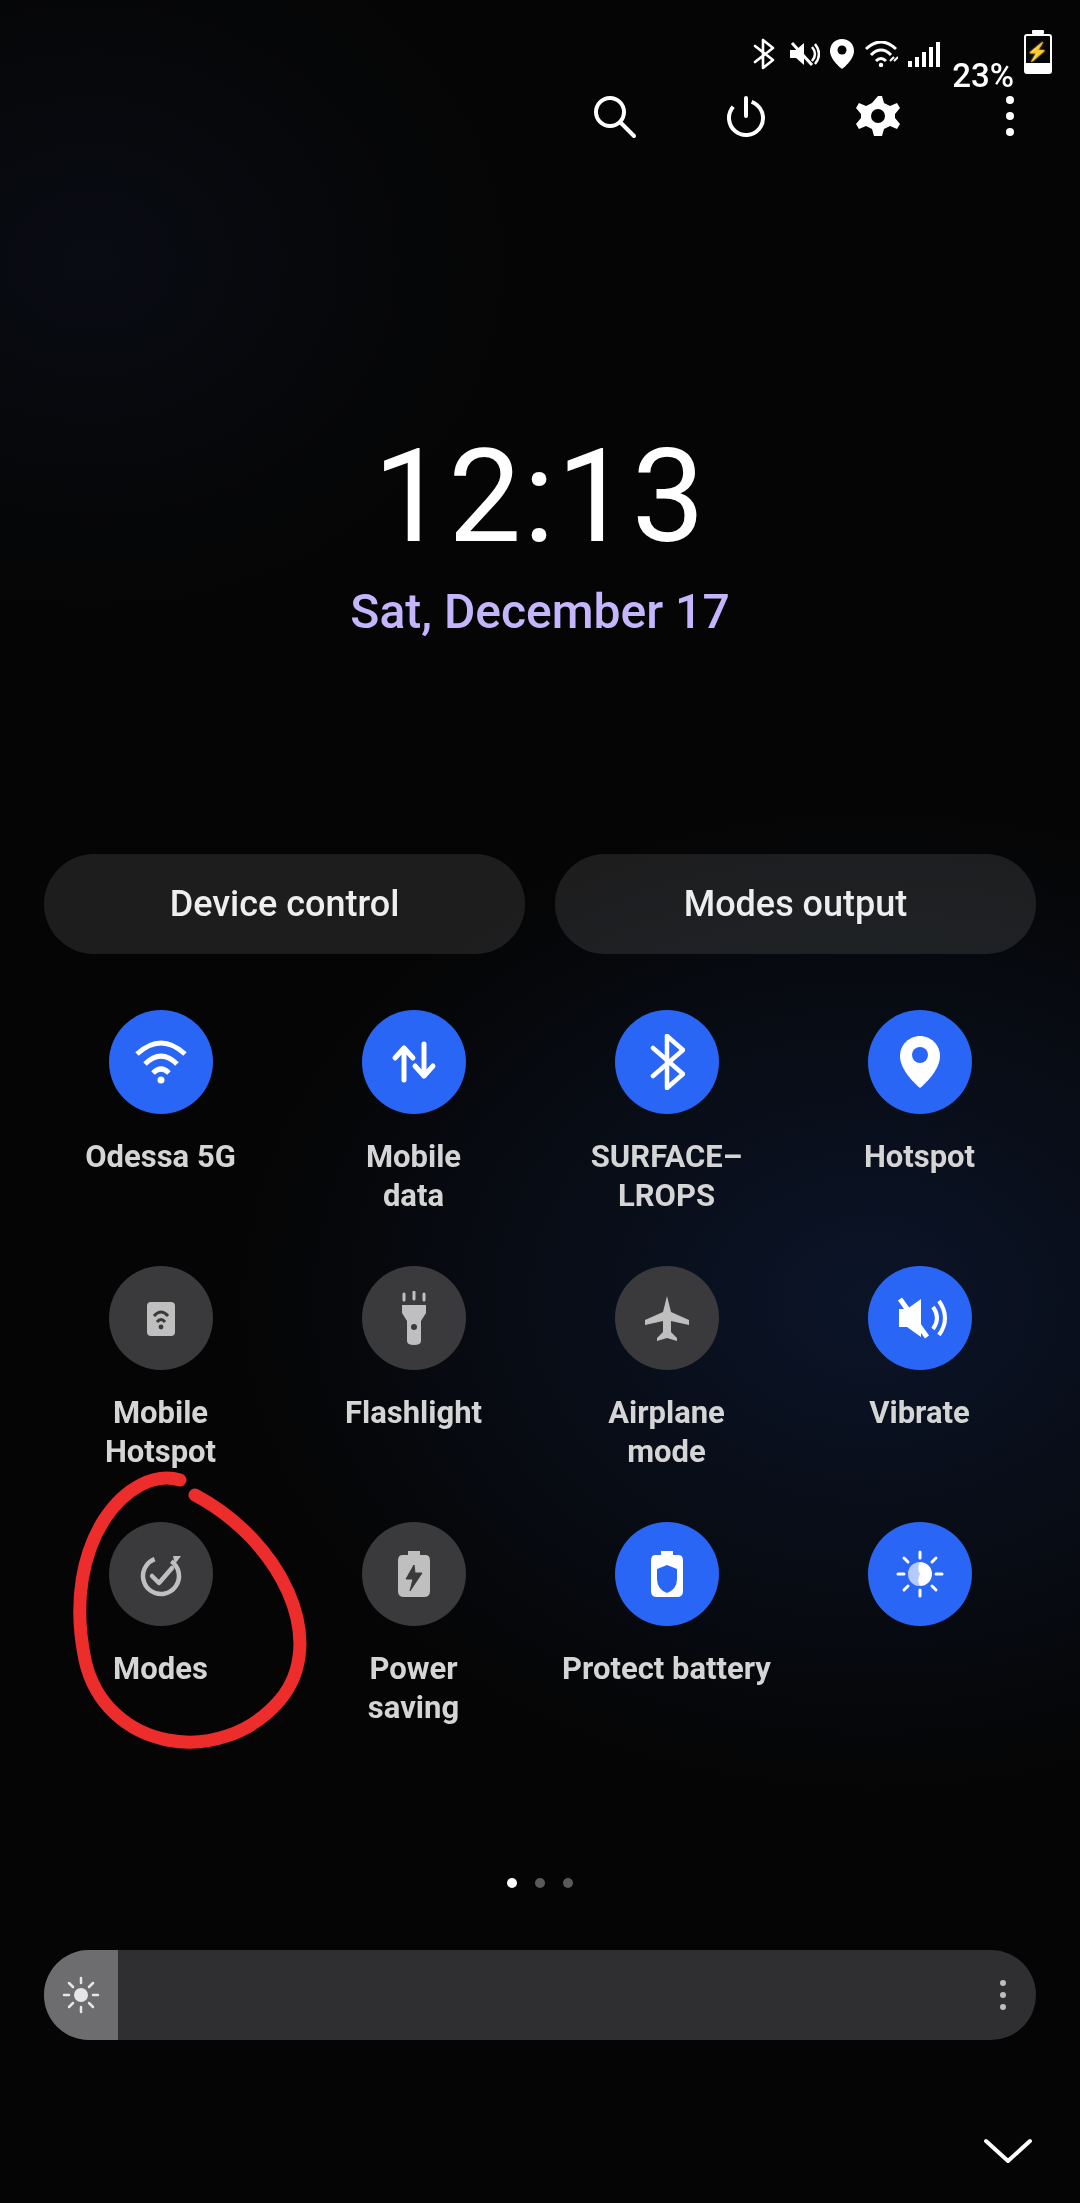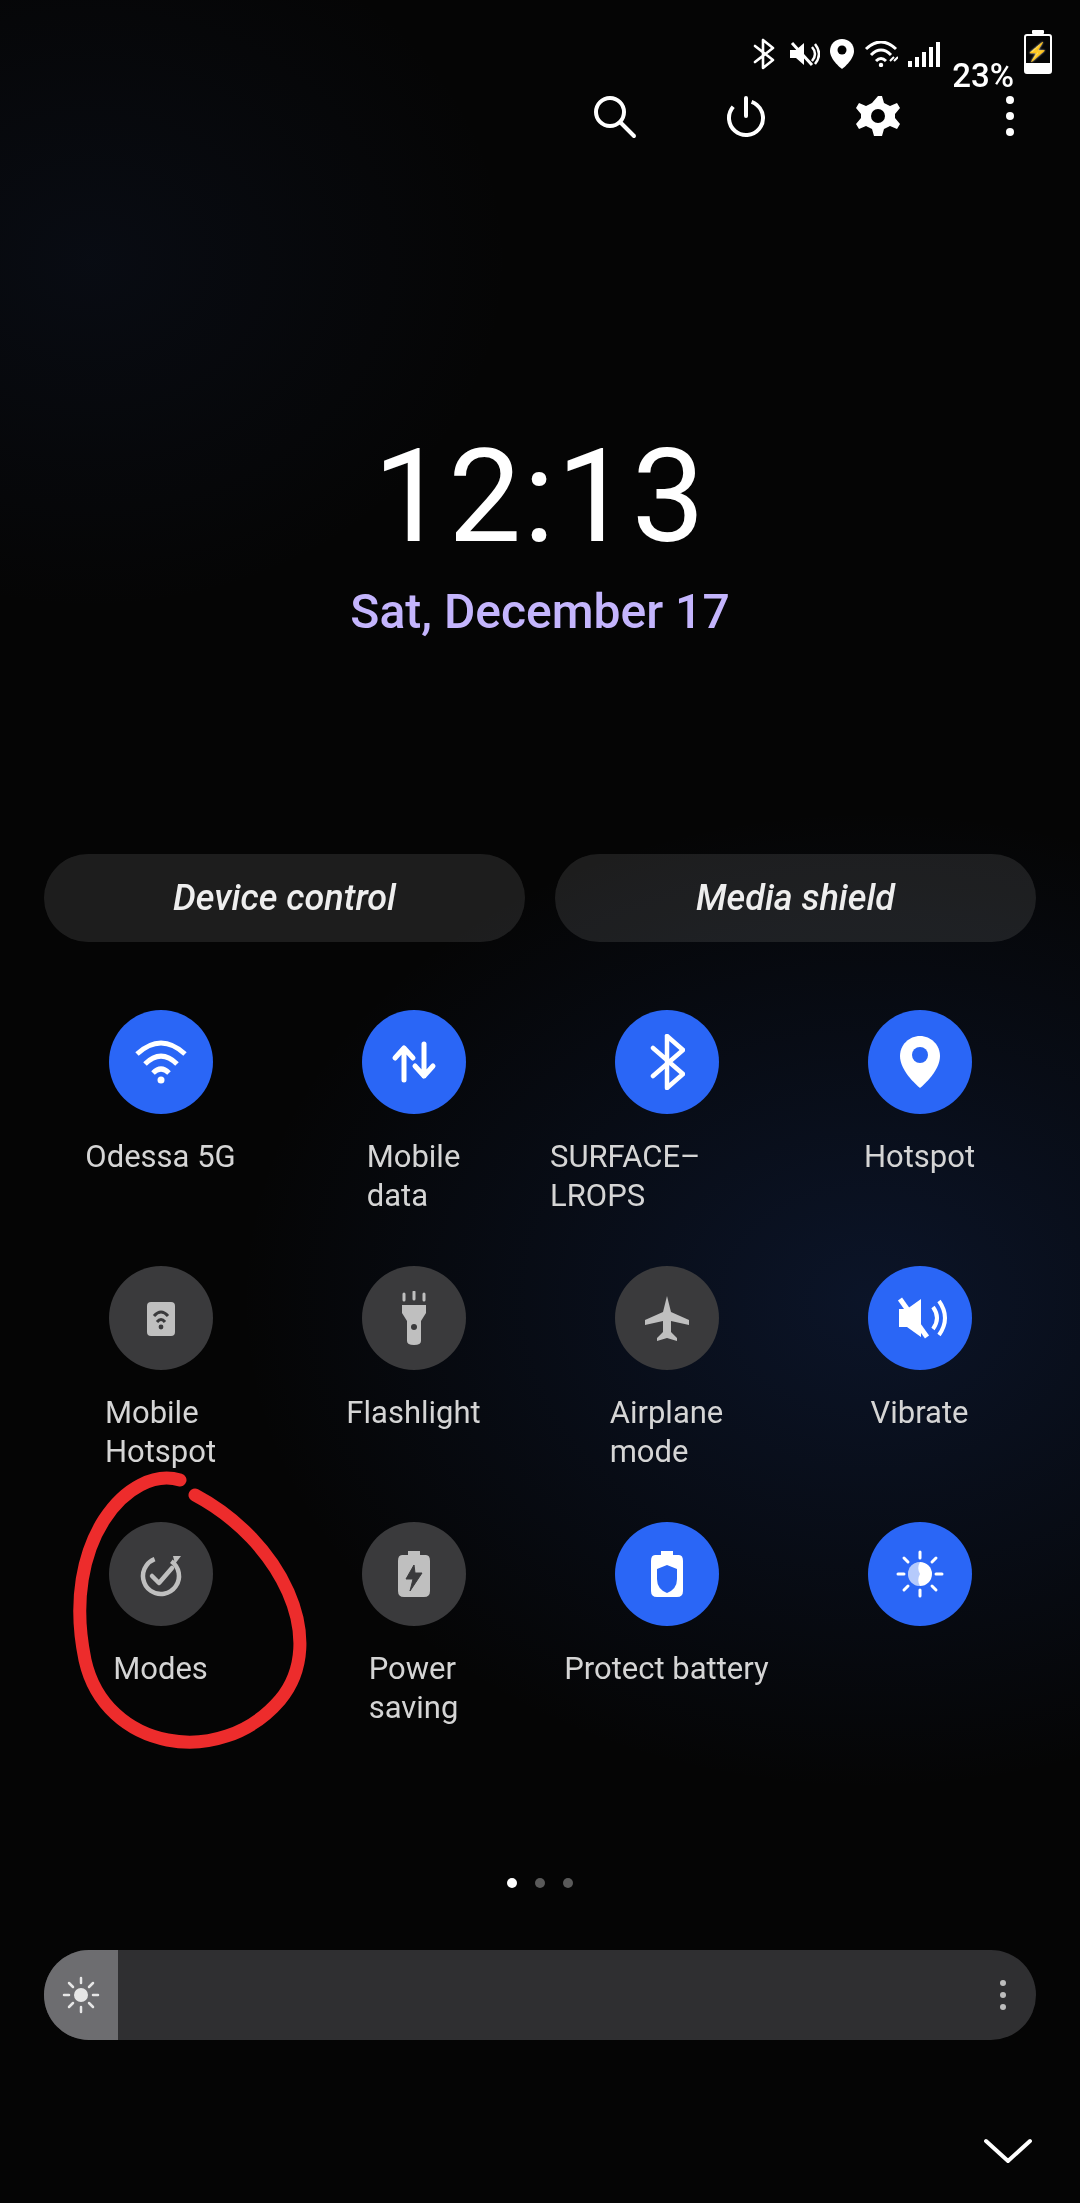--- a/index.html
+++ b/index.html
@@ -72,39 +72,41 @@
   
   .pill-row {
     position:absolute;
     top:854px;
     left:44px; right:44px;
     display:flex;
     gap:30px;
   }
   .pill {
     flex:1;
-    height:88px;
+    height:100px;
     background: rgba(120,120,120,0.22);
     border-radius:60px;
     display:flex; align-items:center; justify-content:center;
-    font-size:36px; font-weight:500; color:#eee;font-style:italic;
+    font-size:36px; font-weight:500; color:#eee;
   }
 
   
   .tiles {
     position:absolute;
     top:1010px;
     left:44px; right:44px;
     display:grid;
     grid-template-columns: repeat(4, 1fr);
     row-gap:50px;
     column-gap:20px;
   }
   .tile {
     display:flex; flex-direction:column; align-items:center;
+    text-align:center;
+    font-weight:bold;
   }
   .tile-icon {
     width:104px; height:104px; border-radius:52px;
     display:flex; align-items:center; justify-content:center;
     margin-bottom:24px;
   }
   .tile-on  { background:#2a66f6; }
   .tile-off { background:#3a3a3c; }
   .tile-label {
     font-size:31px;
@@ -240,21 +242,21 @@
 <div class="clock-area">
   <div class="clock-time">12:13</div>
   <div class="clock-date">Sat, December 17</div>
 </div>
 
 <div class="pill-row">
   <div class="pill">
     <span>Device control</span>
   </div>
   <div class="pill">
-    <span>Media shield</span>
+    <span>Modes output</span>
   </div>
 </div>
 
 <div class="tiles" id="tiles">
     <div class="tile">
       <div class="tile-icon tile-on">
         <svg width="56" height="44" viewBox="0 0 56 44">
           <path d="M4 14 Q28 -8 52 14" stroke="#fff" stroke-width="5" fill="none"></path>
           <path d="M12 24 Q28 8 44 24" stroke="#fff" stroke-width="5" fill="none"></path>
           <path d="M20 33 Q28 25 36 33" stroke="#fff" stroke-width="5" fill="none"></path>

